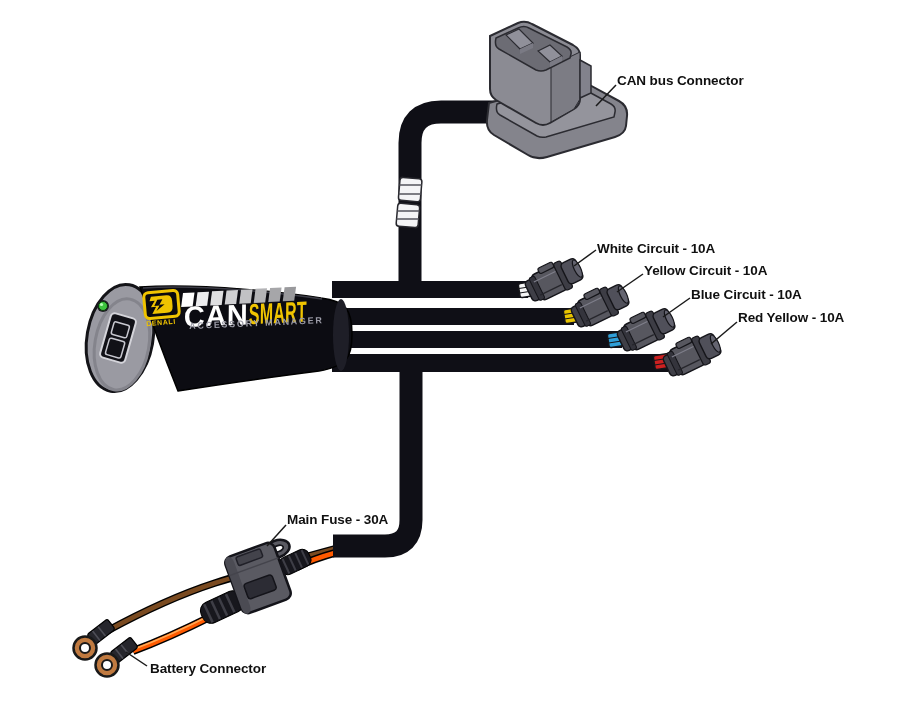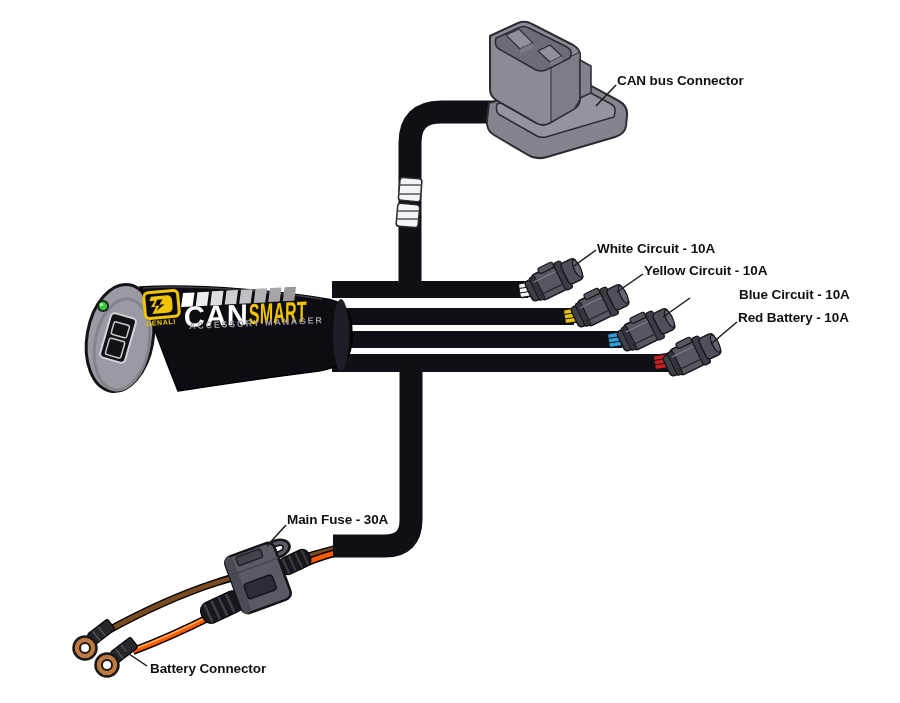--- a/index.html
+++ b/index.html
@@ -190,22 +190,22 @@
   <line x1="643" y1="274" x2="617" y2="292" stroke="#1a1a1a" stroke-width="1.5"></line>
   <line x1="690" y1="298" x2="663" y2="317" stroke="#1a1a1a" stroke-width="1.5"></line>
   <line x1="737" y1="322" x2="711" y2="344" stroke="#1a1a1a" stroke-width="1.5"></line>
   <line x1="286" y1="525" x2="267" y2="546" stroke="#1a1a1a" stroke-width="1.5"></line>
   <line x1="147" y1="666" x2="126" y2="652" stroke="#1a1a1a" stroke-width="1.5"></line>
 </svg>
 
 <div class="label" style="left:617px;top:73px;">CAN bus Connector</div>
 <div class="label" style="left:597px;top:241px;text-align:right;">White Circuit - 10A</div>
 <div class="label" style="left:644px;top:263px;">Yellow Circuit - 10A</div>
-<div class="label" style="left:691px;top:287px;margin-left:48px;">Blue Circuit - 10A</div>
-<div class="label" style="left:738px;top:310px;">Red Battery - 10A</div>
+<div class="label" style="left:691px;top:287px;">Blue Circuit - 10A</div>
+<div class="label" style="left:738px;top:310px;">Red Yellow - 10A</div>
 <div class="label" style="left:287px;top:512px;">Main Fuse - 30A</div>
 <div class="label" style="left:150px;top:661px;">Battery Connector</div>
 
 <div class="logo">
   <svg width="26" height="21" viewBox="0 0 30 24">
     <path d="M3 2 L21 2 Q27 2 27 9 L27 15 Q27 22 20 22 L3 22 L8 14 L2 14 L7 7 L1 7 Z" fill="#f0c400"></path>
     <path d="M10 6 L16 6 L12 12 L18 12 L8 19 L12 13 L6 13 Z" fill="#0a0a0e"></path>
   </svg>
 </div>
 <div class="logo-text">DENALI</div>

